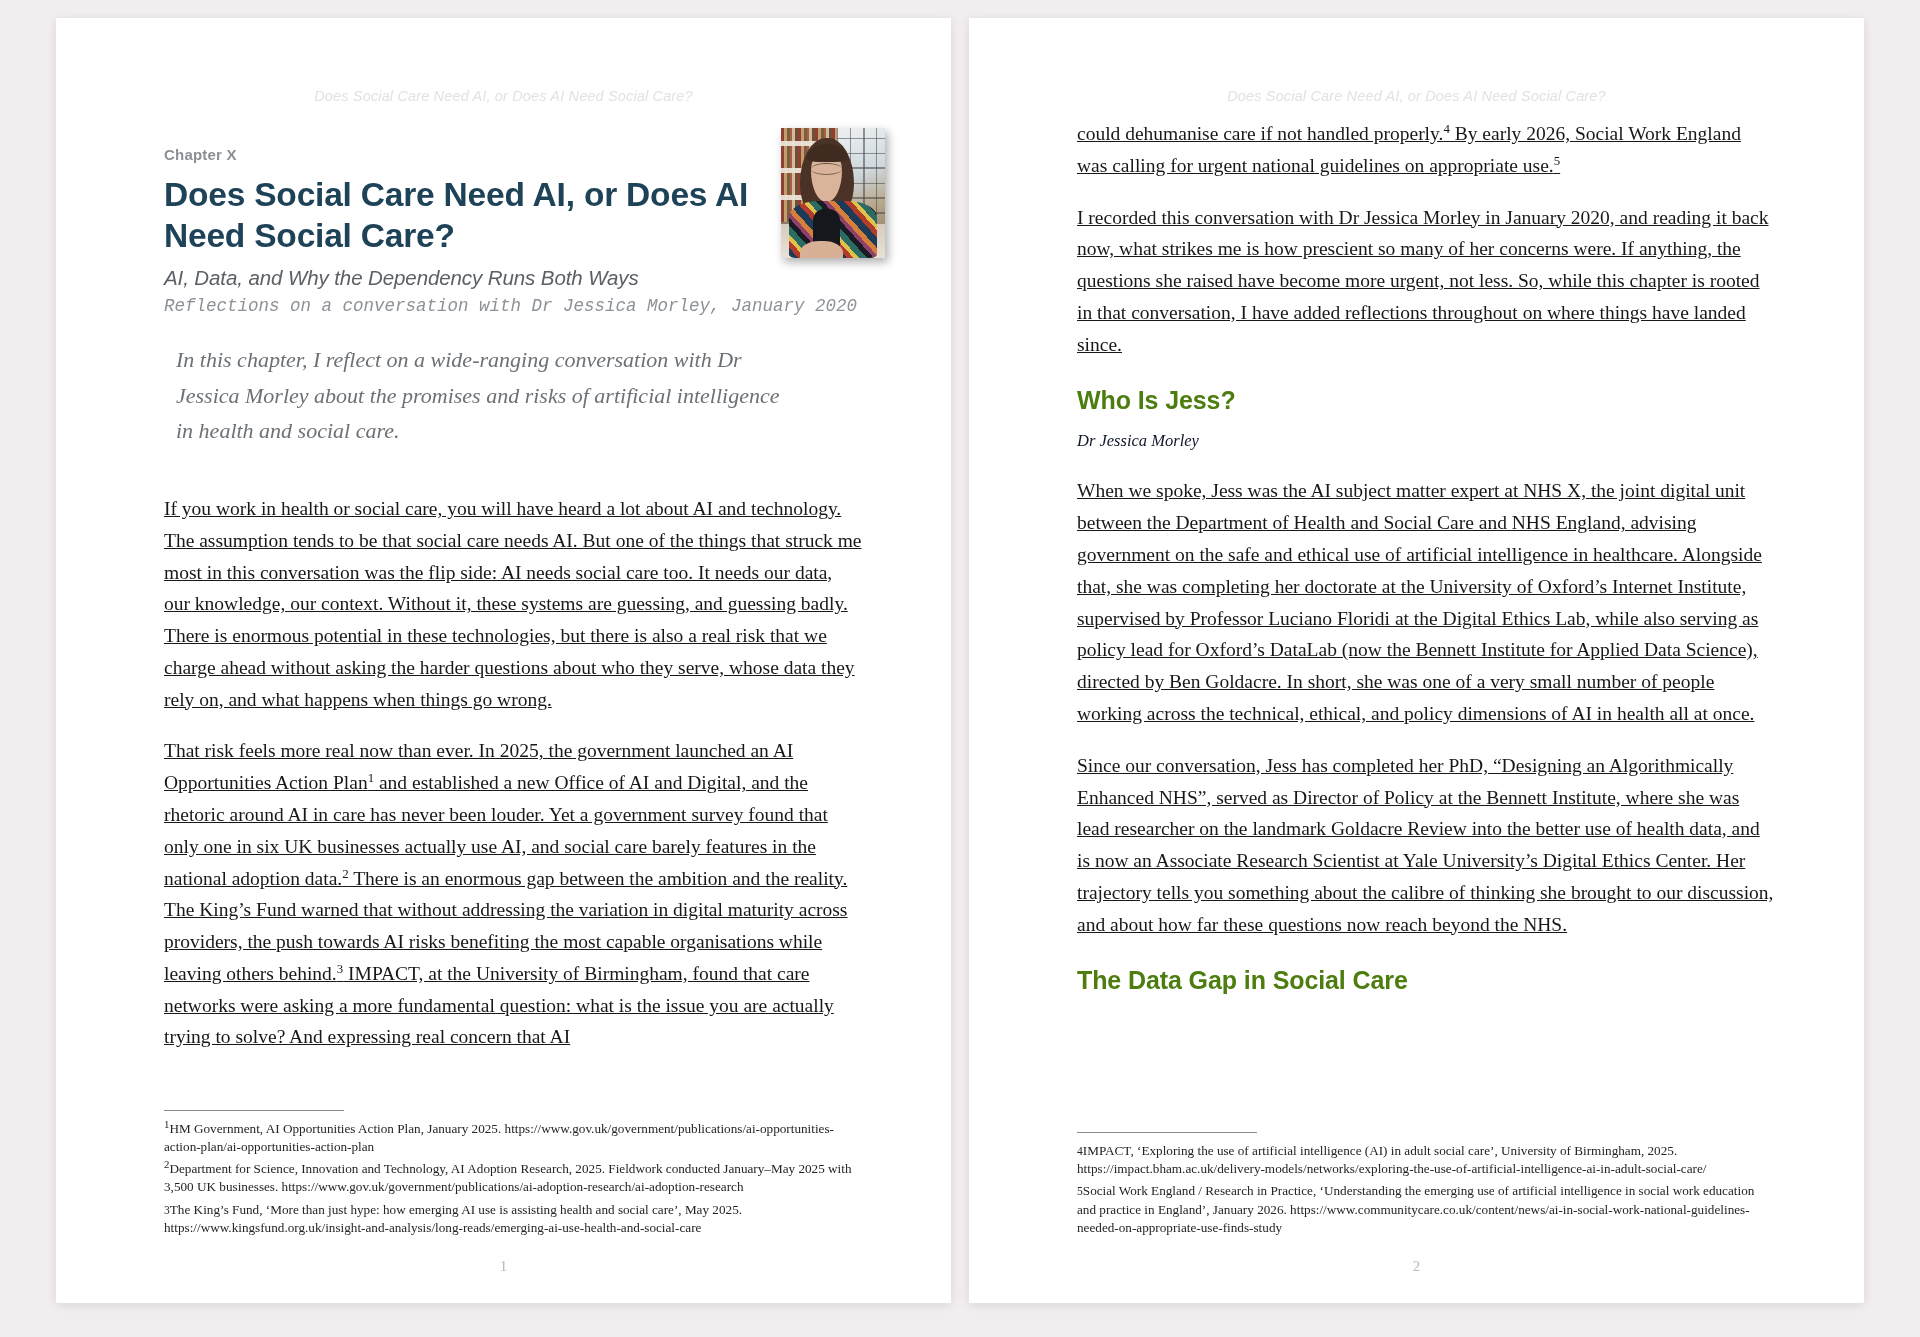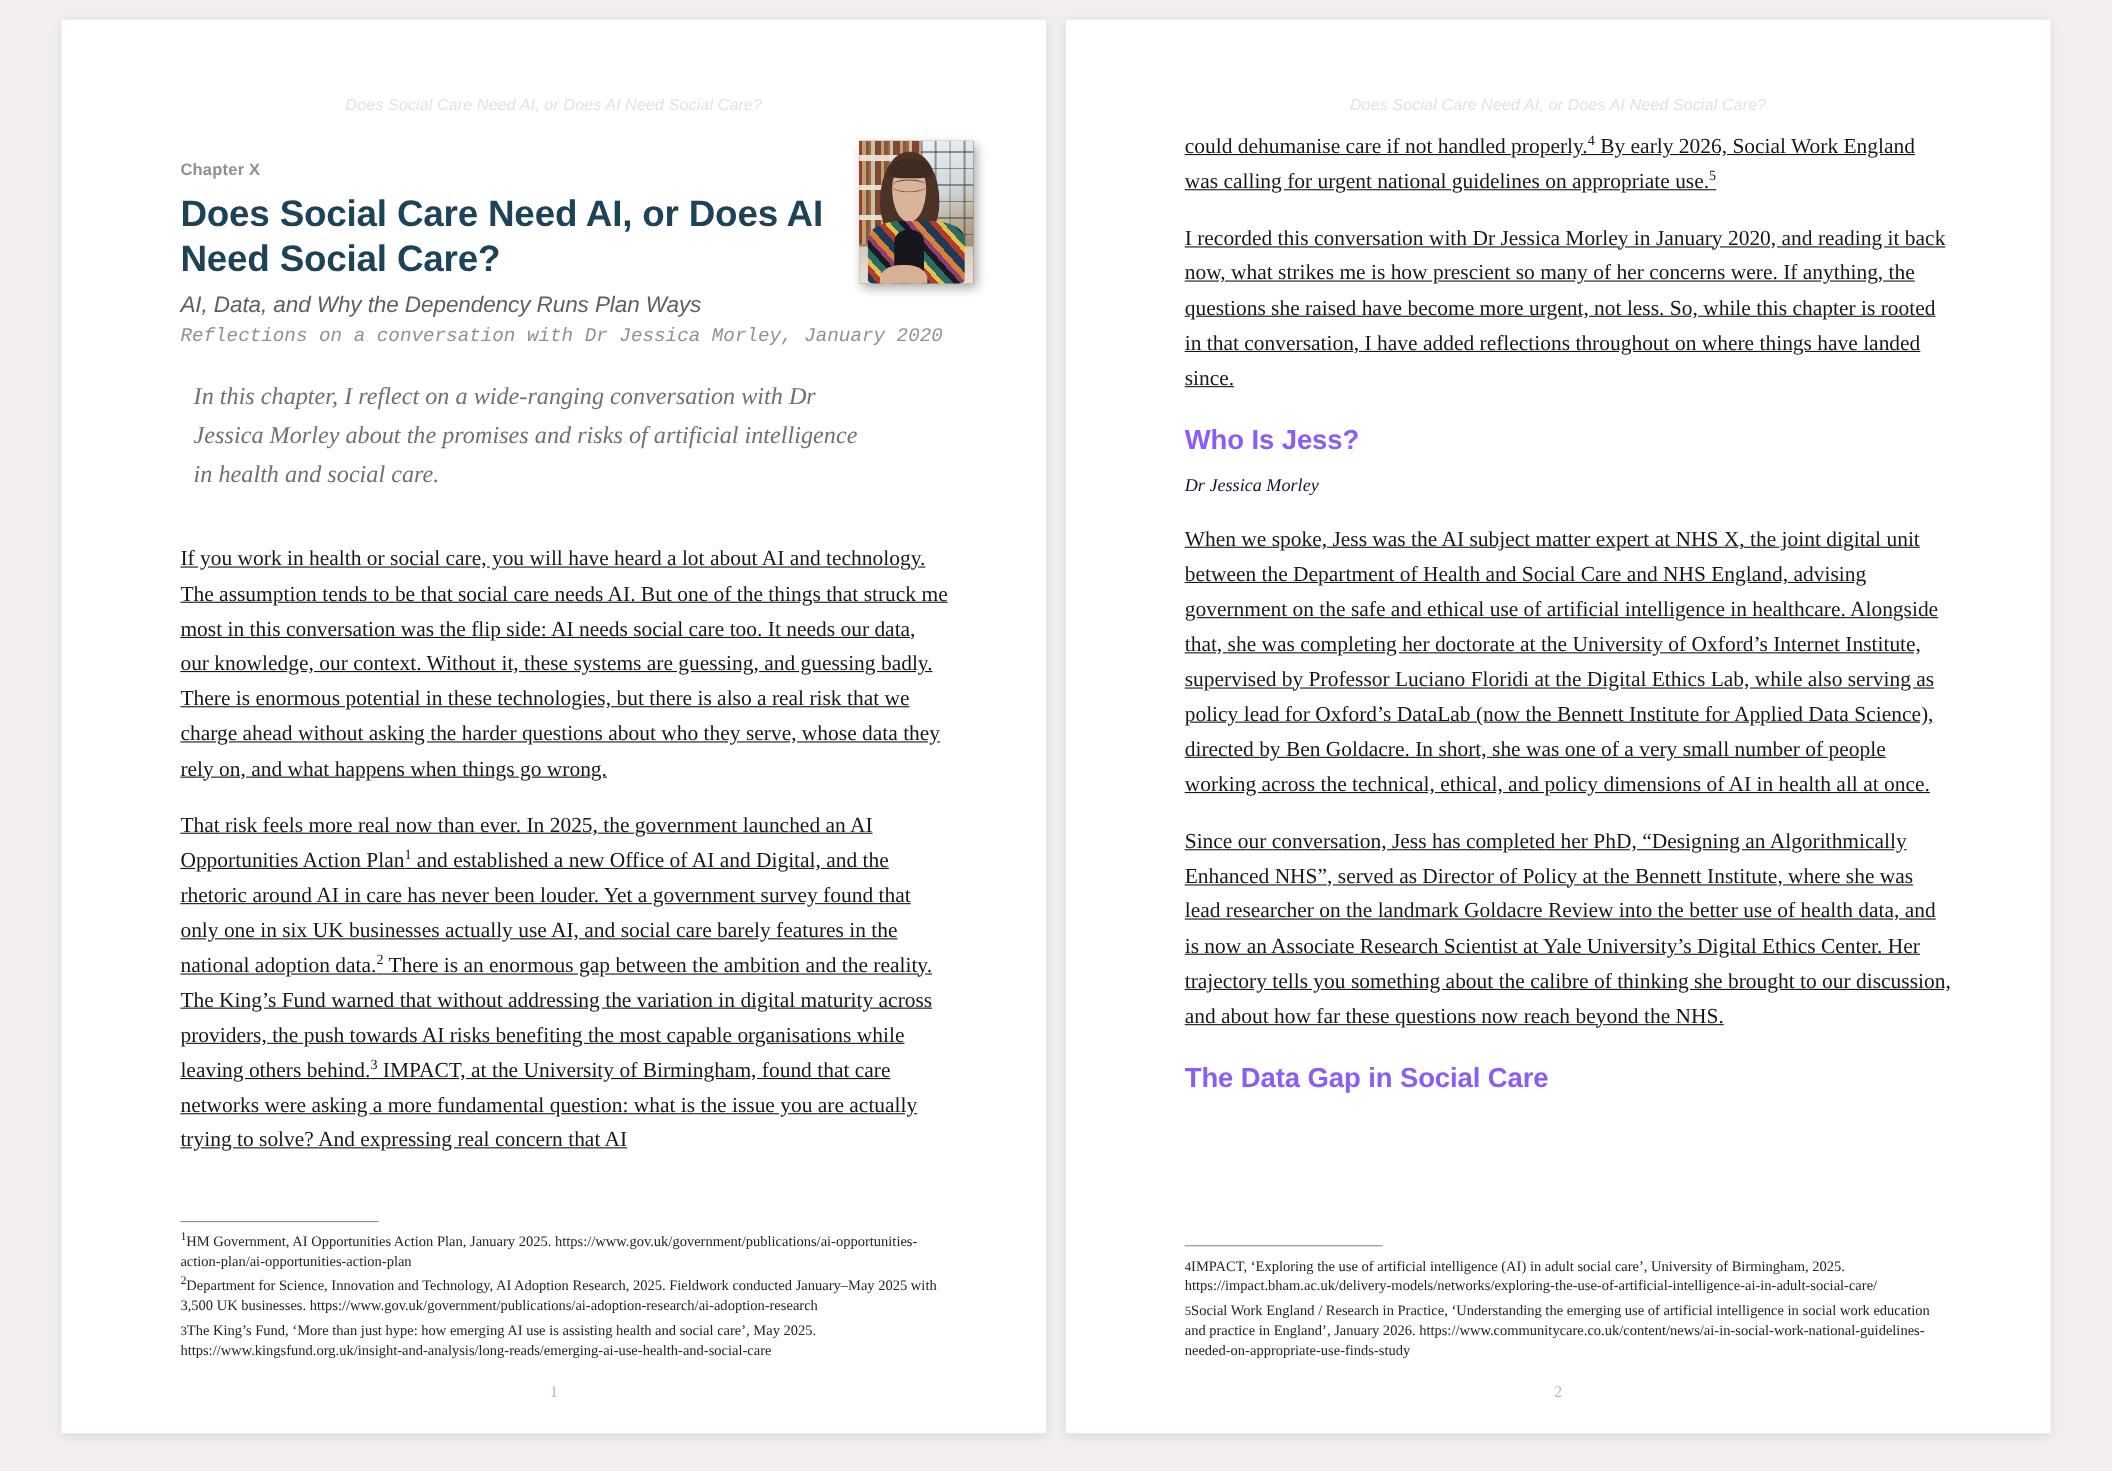--- a/index.html
+++ b/index.html
@@ -195,21 +195,21 @@
     margin: 0 0 20px 0;
     text-align: left;
     text-decoration: underline;
   }
   sup.fn { font-size: 0.66em; vertical-align: super; line-height: 0; }
 
   h2.section {
     font-family: "Liberation Sans", sans-serif;
     font-weight: bold;
     font-size: 25px;
-    color: #8b5cf6;
+    color: #4d7c0f;
     margin: 26px 0 16px 0;
     letter-spacing: -0.1px;
   }
   .speaker {
     font-family: "Liberation Serif", serif;
     font-style: italic;
     font-size: 16.5px;
     color: #0f172a;
     margin: 0 0 24px 0;
   }
@@ -266,21 +266,21 @@
             <div class="ph-fringe"></div>
             <div class="ph-glasses"></div>
             <div class="ph-jacket"></div>
             <div class="ph-lapel"></div>
             <div class="ph-hands"></div>
           </div>
         </div>
 
         <p class="chapter-label">Chapter X</p>
         <h1 class="chapter-title">Does Social Care Need AI, or Does AI Need Social Care?</h1>
-        <p class="chapter-subtitle">AI, Data, and Why the Dependency Runs Plan Ways</p>
+        <p class="chapter-subtitle">AI, Data, and Why the Dependency Runs Both Ways</p>
         <p class="chapter-byline">Reflections on a conversation with Dr Jessica Morley, January 2020</p>
         <p class="chapter-abstract">In this chapter, I reflect on a wide-ranging conversation with Dr Jessica Morley about the promises and risks of artificial intelligence in health and social care.</p>
       </div>
 
       <div class="body-area">
         <p class="body">If you work in health or social care, you will have heard a lot about AI and technology. The assumption tends to be that social care needs AI. But one of the things that struck me most in this conversation was the flip side: AI needs social care too. It needs our data, our knowledge, our context. Without it, these systems are guessing, and guessing badly. There is enormous potential in these technologies, but there is also a real risk that we charge ahead without asking the harder questions about who they serve, whose data they rely on, and what happens when things go wrong.</p>
         <p class="body"><span>That risk feels more real now than ever. In 2025, the government launched an AI Opportunities Action Plan</span><sup class="fn">1</sup><span> and established a new Office of AI and Digital, and the rhetoric around AI in care has never been louder. Yet a government survey found that only one in six UK businesses actually use AI, and social care barely features in the national adoption data.</span><sup class="fn">2</sup><span> There is an enormous gap between the ambition and the reality. The King’s Fund warned that without addressing the variation in digital maturity across providers, the push towards AI risks benefiting the most capable organisations while leaving others behind.</span><sup class="fn">3</sup><span> IMPACT, at the University of Birmingham, found that care networks were asking a more fundamental question: what is the issue you are actually trying to solve? And expressing real concern that AI</span></p>
       </div>
     </div>
 

